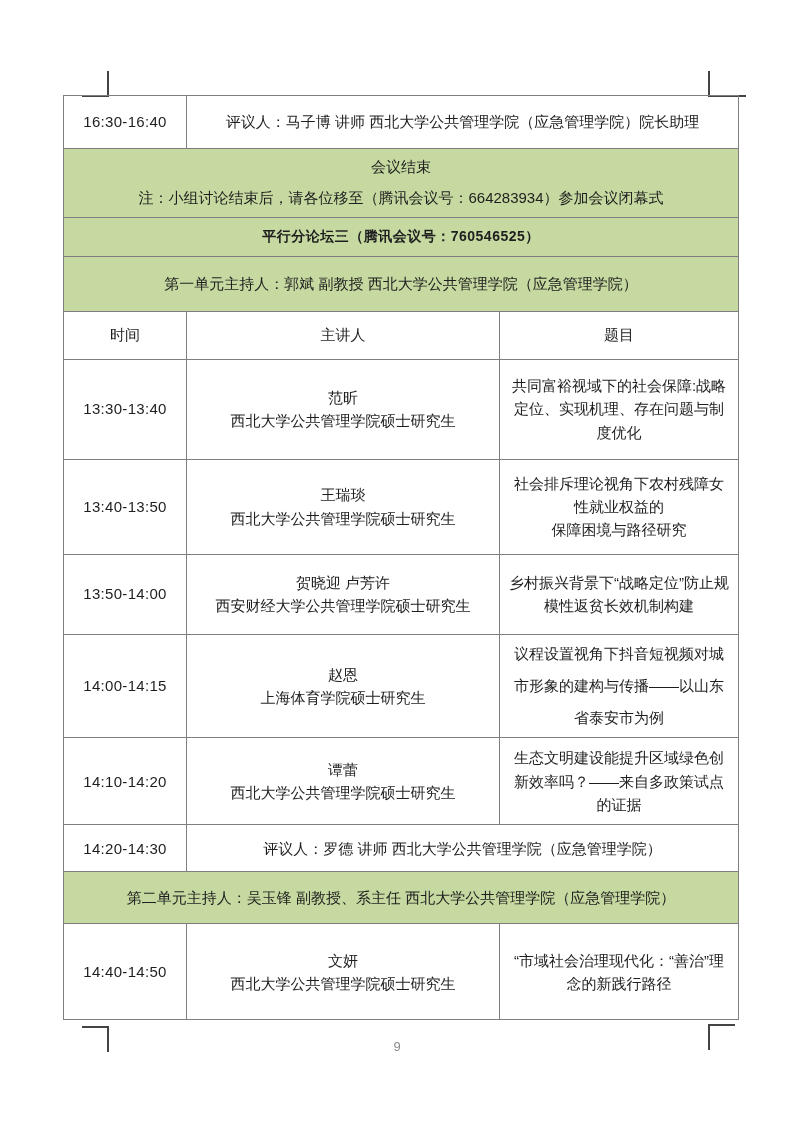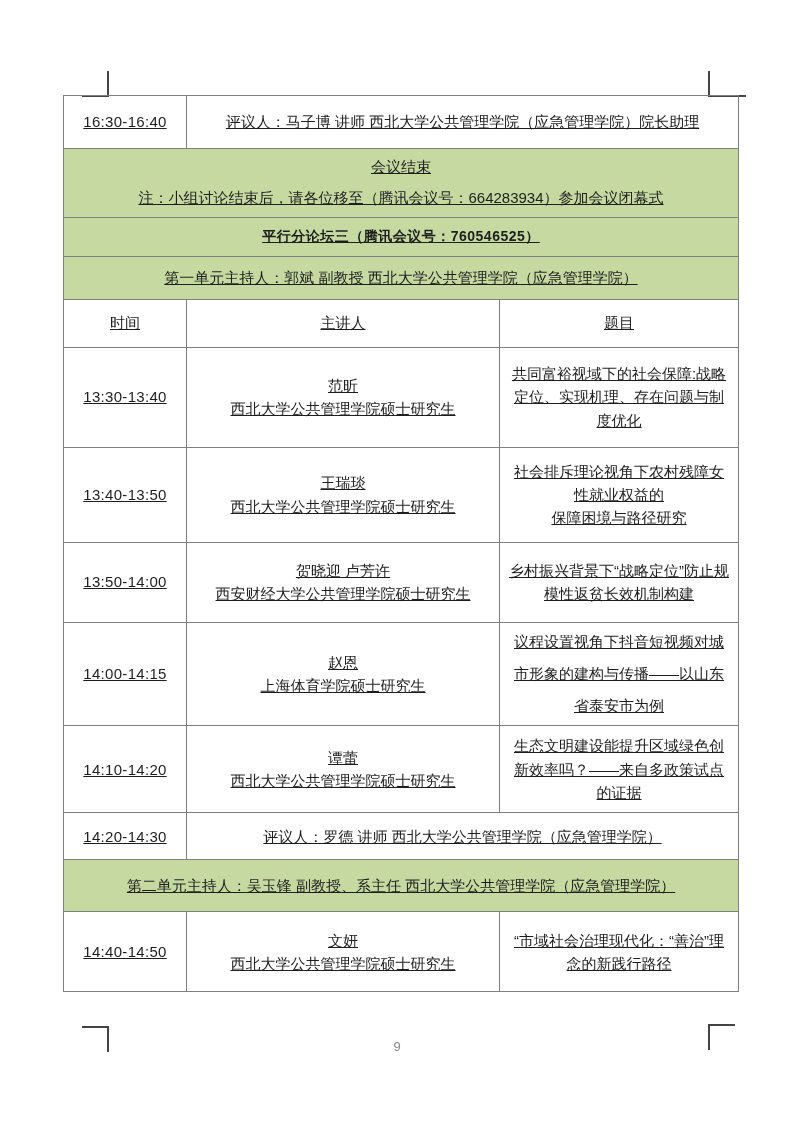--- a/index.html
+++ b/index.html
@@ -12,21 +12,21 @@
     overflow:hidden;
   }
   
   .mark { position:absolute; width:25px; height:24px; }
   .mark-tl { left:82px;  top:71px;   border-right:2px solid #444; border-bottom:2px solid #444; }
   .mark-tr { left:708px; top:71px;   width:36px; border-left:2px solid #444; border-bottom:2px solid #444; }
   .mark-bl { left:82px;  top:1026px; border-right:2px solid #444; border-top:2px solid #444; }
   .mark-br { left:708px; top:1024px; border-left:2px solid #444; border-top:2px solid #444; }
 
   .doc-table { position:absolute; left:63px; top:95px; }
-  table { border-collapse:collapse; table-layout:fixed; width:675px;text-decoration:underline; }
+  table { border-collapse:collapse; table-layout:fixed; width:675px; }
   td {
     border:1px solid #7f7f7f;
     text-align:center;
     vertical-align:middle;
     font-size:15px;
     line-height:1.55;
     padding:3px 8px;
     white-space:pre-line;
     overflow:hidden;
   }
@@ -63,21 +63,21 @@
           <td class="time-cell">16:30-16:40</td>
           <td colspan="2">评议人：马子博 讲师 西北大学公共管理学院（应急管理学院）院长助理</td>
         </tr>
         <tr class="closing-row" style="height:65px">
           <td colspan="3" class="green">会议结束
 注：小组讨论结束后，请各位移至（腾讯会议号：664283934）参加会议闭幕式</td>
         </tr>
         <tr class="forum-title-row" style="height:39px">
           <td colspan="3" class="green">平行分论坛三（腾讯会议号：760546525）</td>
         </tr>
-        <tr style="height:43px">
+        <tr style="height:55px">
           <td colspan="3" class="green">第一单元主持人：郭斌 副教授 西北大学公共管理学院（应急管理学院）</td>
         </tr>
         <tr style="height:48px">
           <td>时间</td>
           <td>主讲人</td>
           <td>题目</td>
         </tr>
 
         <tr style="height:100px">
           <td class="time-cell">13:30-13:40</td>
@@ -111,21 +111,21 @@
           <td class="title-cell">生态文明建设能提升区域绿色创新效率吗？——来自多政策试点的证据</td>
         </tr>
 
         <tr style="height:47px">
           <td class="time-cell">14:20-14:30</td>
           <td colspan="2">评议人：罗德 讲师 西北大学公共管理学院（应急管理学院）</td>
         </tr>
         <tr style="height:52px">
           <td colspan="3" class="green">第二单元主持人：吴玉锋 副教授、系主任 西北大学公共管理学院（应急管理学院）</td>
         </tr>
-        <tr style="height:80px">
+        <tr style="height:96px">
           <td class="time-cell">14:40-14:50</td>
           <td>文妍
 西北大学公共管理学院硕士研究生</td>
           <td class="title-cell">“市域社会治理现代化：“善治”理念的新践行路径</td>
         </tr>
       </tbody>
     </table>
   </div>
 
   <div class="page-number">9</div>

